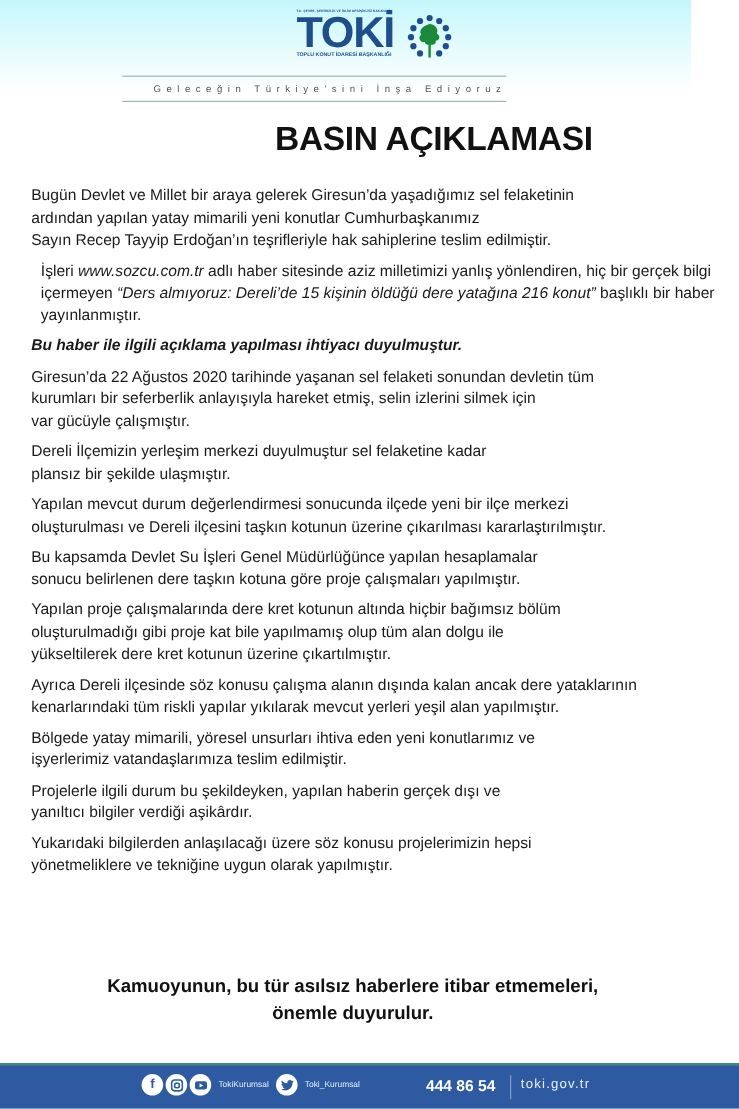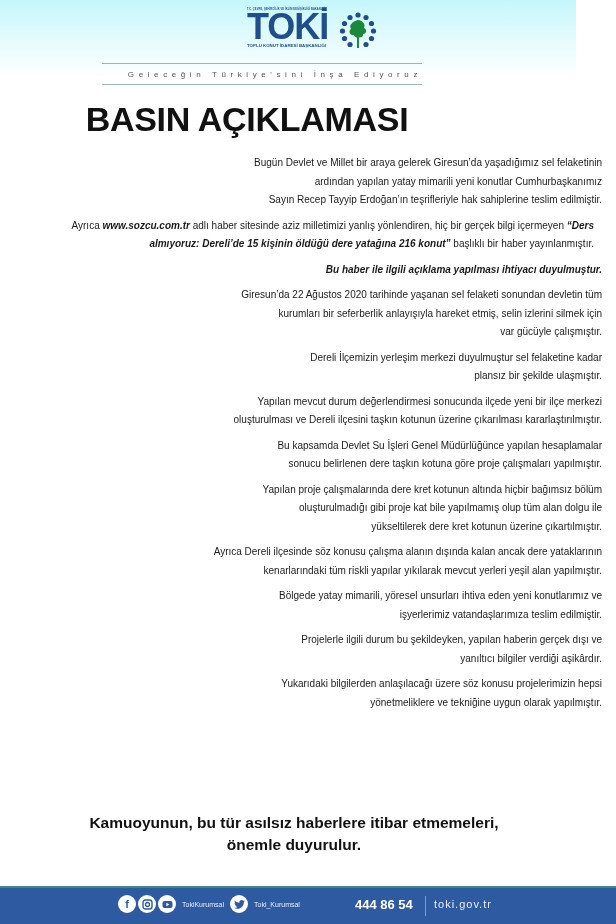--- a/index.html
+++ b/index.html
@@ -31,31 +31,31 @@
     .slogan-wrap {
       position: absolute; left: 102px; top: 63px; width: 320px; height: 22px;
       border-top: 1px solid #9bb7b3; border-bottom: 1px solid #9bb7b3;
       display: flex; align-items: center; justify-content: flex-end;
     }
     .slogan {
       font-size: 8px; letter-spacing: 4.6px; color: #555; white-space: nowrap;
     }
 
     .title {
-      position: absolute; left: 0; top: 100px; width: 494px; text-align: center;
-      font-weight: bold; font-size: 34px; letter-spacing: -0.3px; color: #111;
+      position: absolute; left: 0; top: 100px; width: 494px; text-align: right;
+      font-weight: bold; font-size: 28px; letter-spacing: -0.3px; color: #111;
     }
 
     .body {
-      position: absolute; left: 14px; top: 154px; width: 588px; text-align: right;
-      font-size: 10px; line-height: 18.5px; color: #1a1a1a;
+      position: absolute; left: 26px; top: 154px; width: 588px; text-align: left;
+      font-size: 13px; line-height: 18.5px; color: #1a1a1a;
     }
     .para { margin-bottom: 7px; }
     .para.bold { font-weight: bold; font-style: italic; }
-    .para .em { font-weight: bold; font-style: italic; }
+    .para .em { font-weight: normal; font-style: italic; }
     .final {
       position: absolute; left: 0; top: 812px; width: 588px; text-align: center;
       font-weight: bold; font-size: 15.5px; line-height: 22px; color: #111;
     }
 
     .footer {
       position: absolute; left: 0; top: 886px; width: 616px; height: 38px;
       background: #2d5aa0; border-top: 2px solid #3d8a80;
       display: flex; align-items: center;
     }
@@ -112,21 +112,21 @@
 
 <div class="title">BASIN AÇIKLAMASI</div>
 
 <div class="body">
   <p class="para">
     <span>Bugün Devlet ve Millet bir araya gelerek Giresun’da yaşadığımız sel felaketinin</span><br>
     <span>ardından yapılan yatay mimarili yeni konutlar Cumhurbaşkanımız</span><br>
     <span>Sayın Recep Tayyip Erdoğan’ın teşrifleriyle hak sahiplerine teslim edilmiştir.</span>
   </p>
   <p class="para" style="padding:0 8px;">
-    <span>Ayrıca </span><span class="em">www.sozcu.com.tr</span><span> adlı haber sitesinde aziz milletimizi yanlış yönlendiren, hiç bir gerçek bilgi içermeyen </span><span class="em">“Ders almıyoruz: Dereli’de 15 kişinin öldüğü dere yatağına 216 konut”</span><span> başlıklı bir haber yayınlanmıştır.</span>
+    <span>İşleri </span><span class="em">www.sozcu.com.tr</span><span> adlı haber sitesinde aziz milletimizi yanlış yönlendiren, hiç bir gerçek bilgi içermeyen </span><span class="em">“Ders almıyoruz: Dereli’de 15 kişinin öldüğü dere yatağına 216 konut”</span><span> başlıklı bir haber yayınlanmıştır.</span>
   </p>
   <p class="para bold">Bu haber ile ilgili açıklama yapılması ihtiyacı duyulmuştur.</p>
   <p class="para">
     <span>Giresun’da 22 Ağustos 2020 tarihinde yaşanan sel felaketi sonundan devletin tüm</span><br>
     <span>kurumları bir seferberlik anlayışıyla hareket etmiş, selin izlerini silmek için</span><br>
     <span>var gücüyle çalışmıştır.</span>
   </p>
   <p class="para">
     <span>Dereli İlçemizin yerleşim merkezi duyulmuştur sel felaketine kadar</span><br>
     <span>plansız bir şekilde ulaşmıştır.</span>

